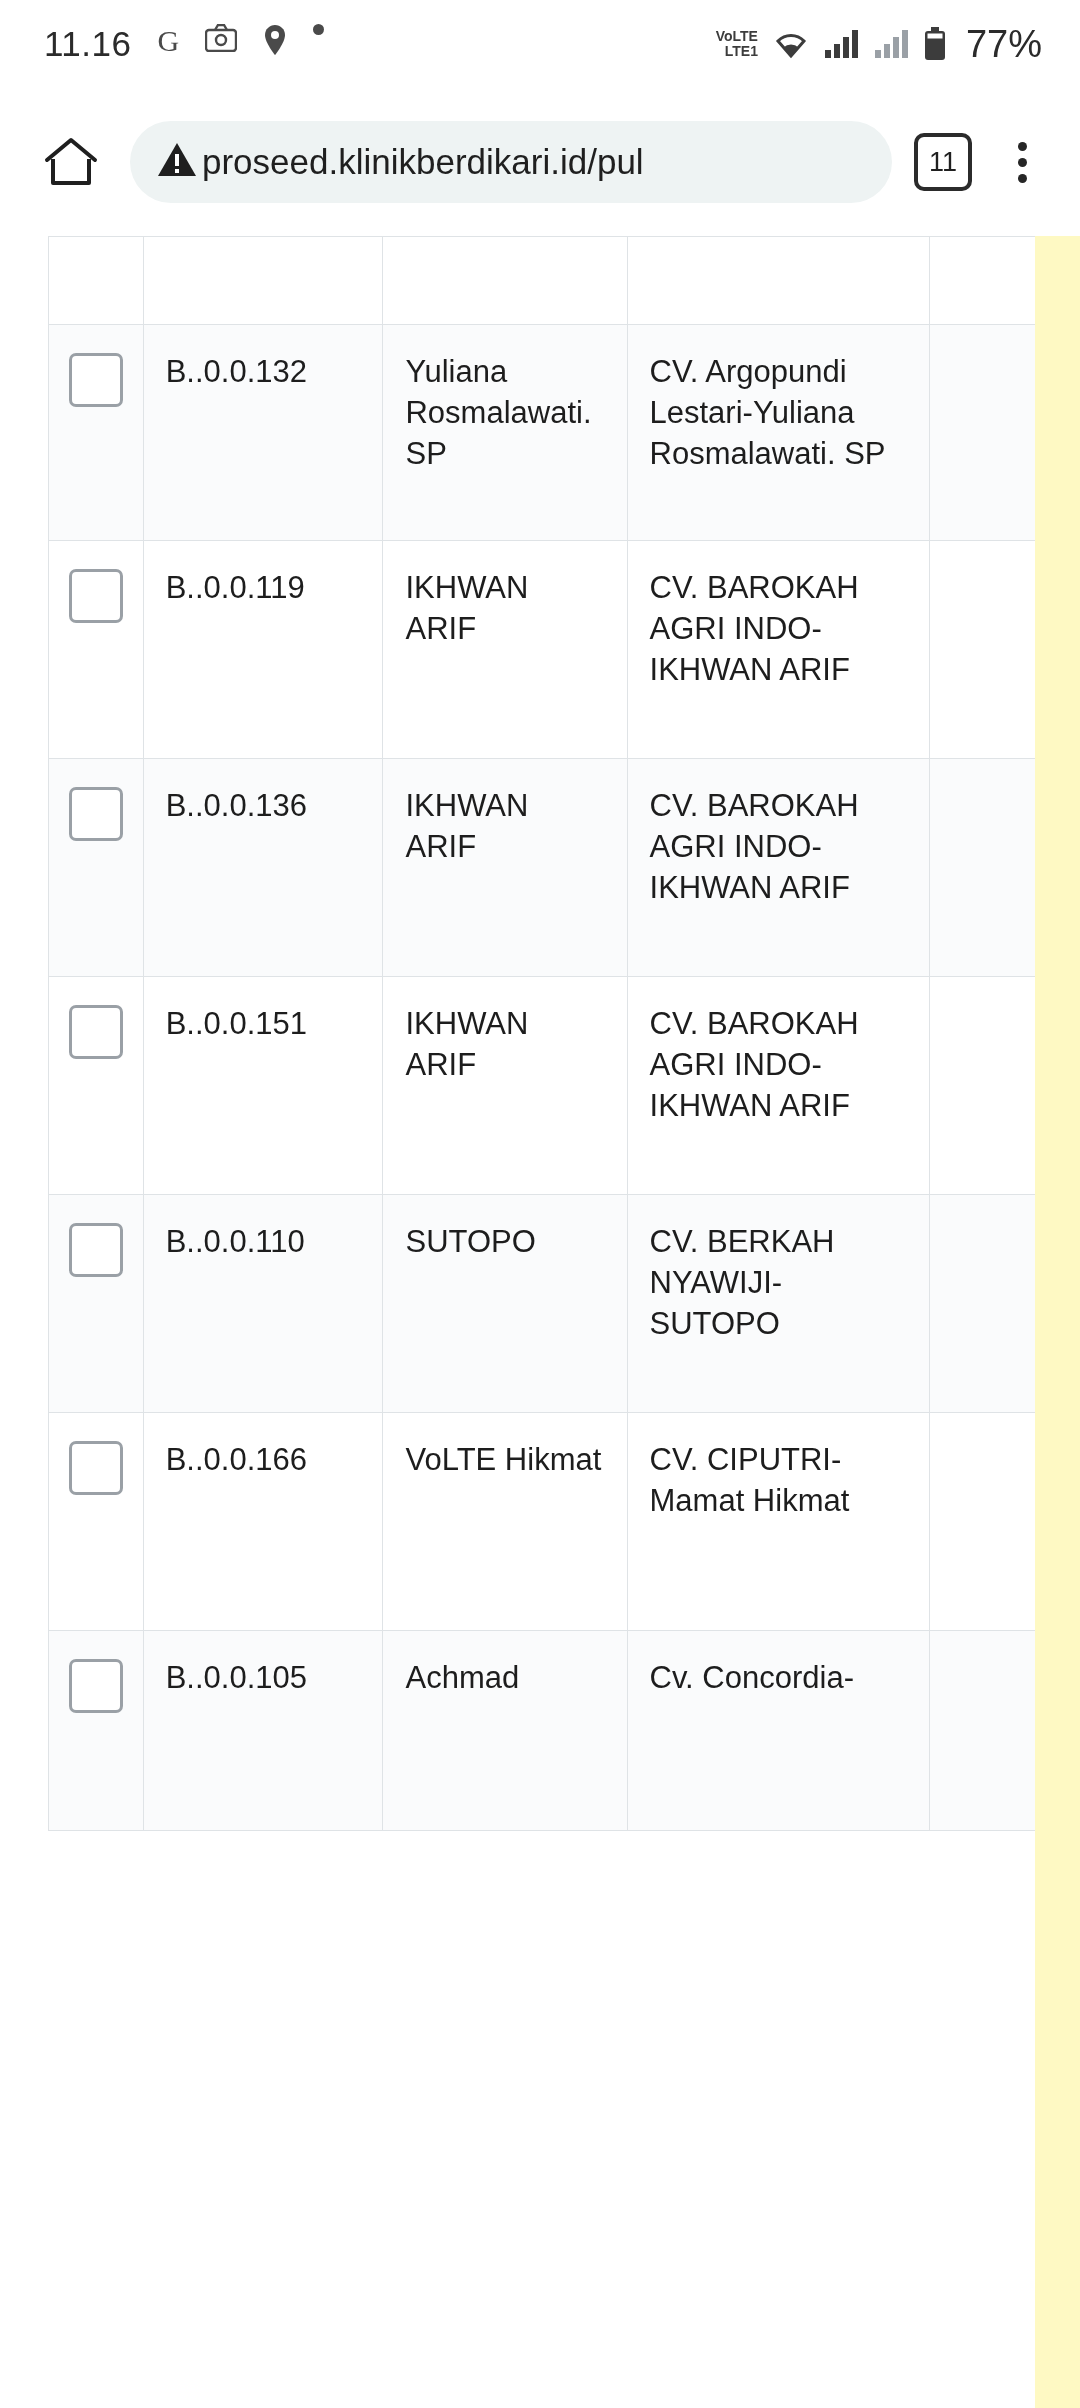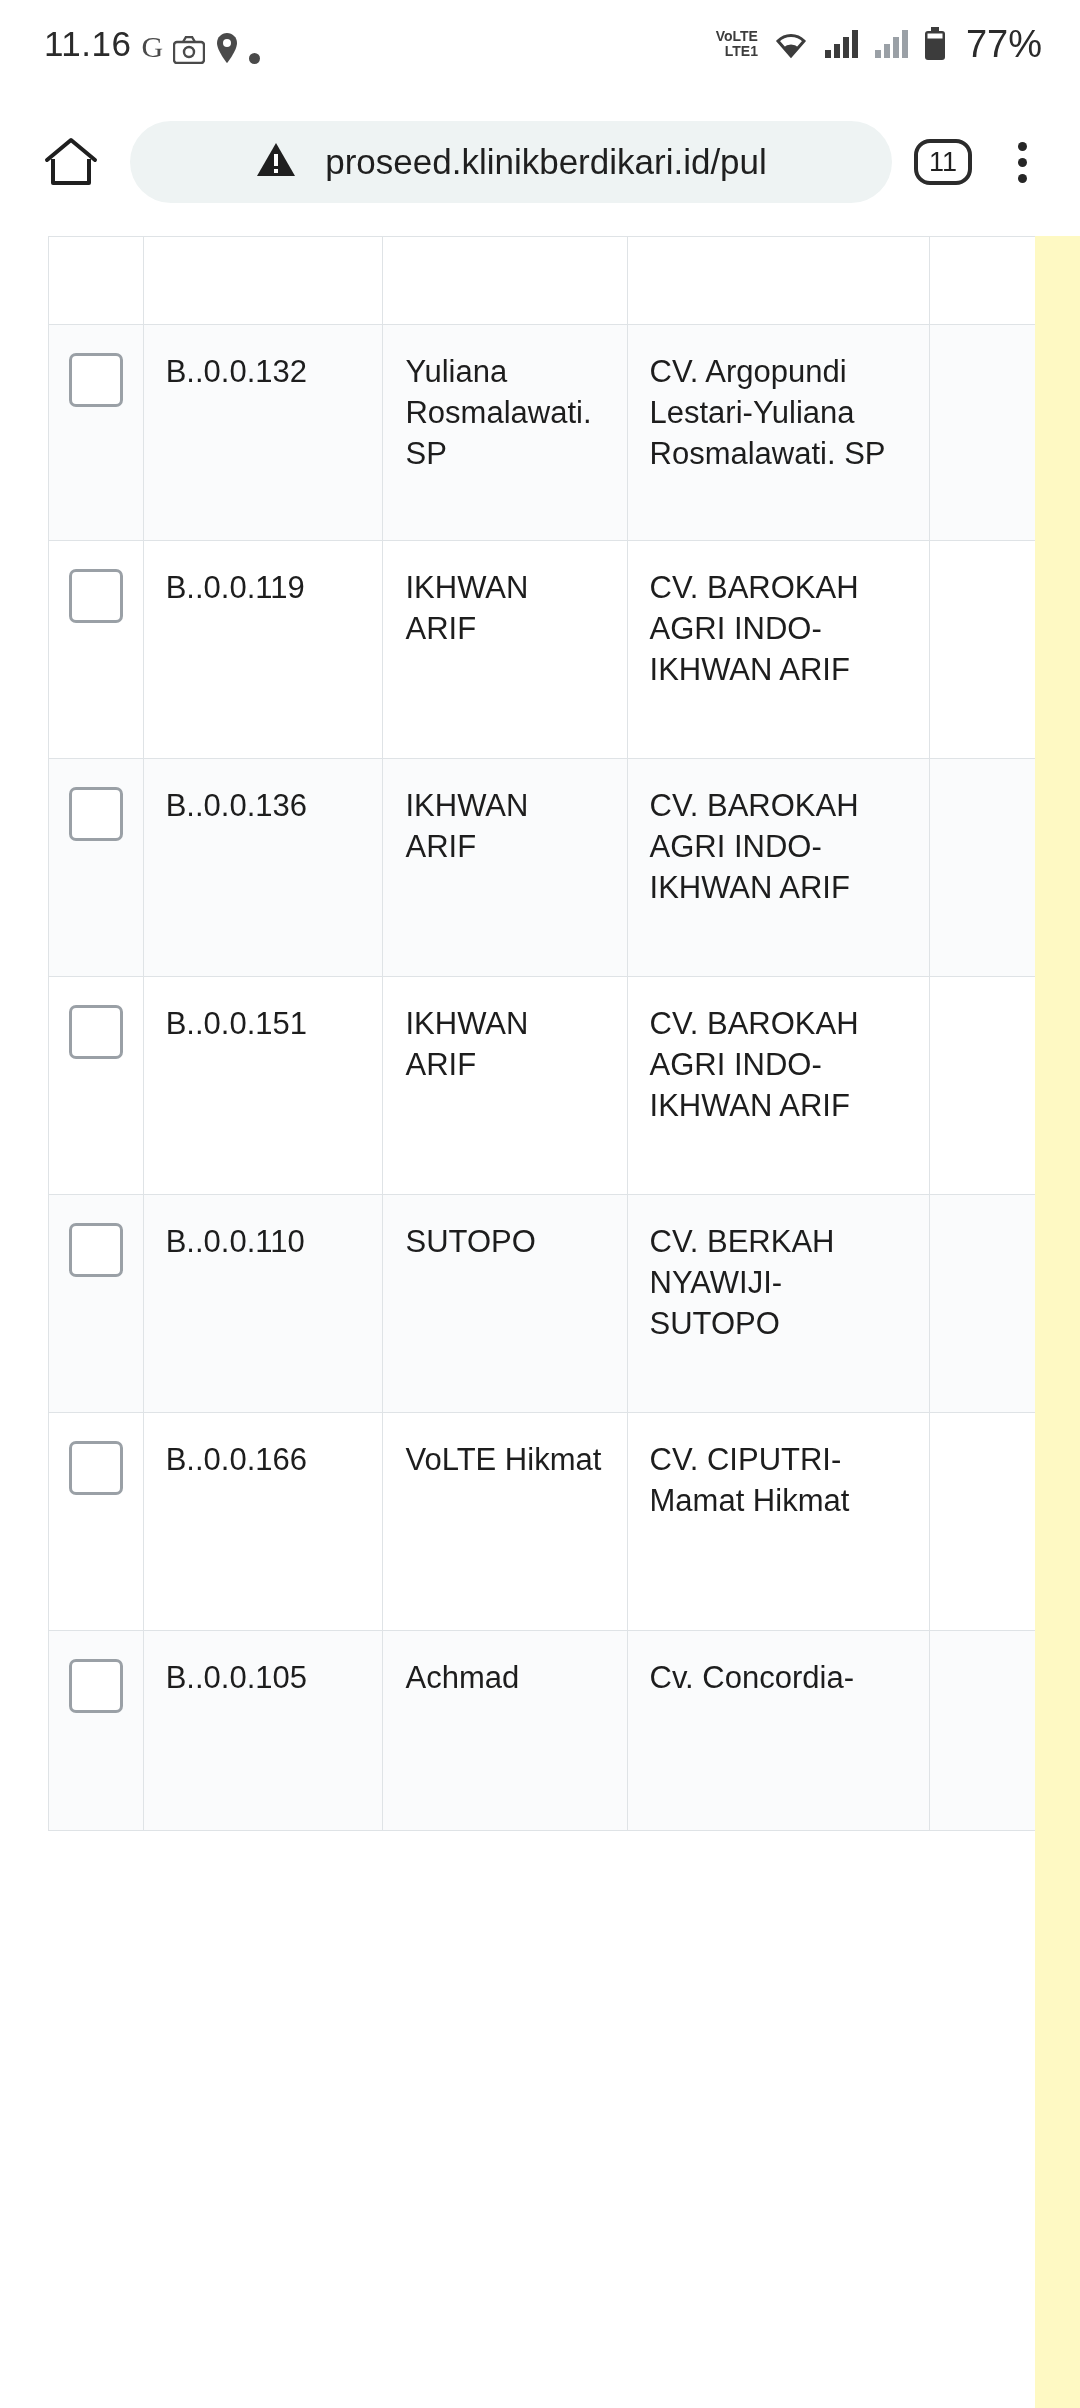--- a/index.html
+++ b/index.html
@@ -15,22 +15,22 @@
   .status-bar {
     height: 88px;
     background: #ffffff;
     display: flex;
     align-items: center;
     justify-content: space-between;
     padding: 0 38px 0 44px;
   }
   .status-left {
     display: flex;
-    align-items: flex-end;
-    gap: 10px;
+    align-items: flex-start;
+    gap: 26px;
   }
   .status-clock {
     font-size: 35px;
     color: #2b2b2b;
     letter-spacing: 0.5px;
   }
   .status-icon {
     color: #4a4a4a;
     display: inline-flex;
     align-items: center;
@@ -80,34 +80,33 @@
     flex: 0 0 auto;
   }
   .omnibox {
     flex: 1 1 auto;
     height: 82px;
     background: #eef3f3;
     border-radius: 41px;
     display: flex;
     align-items: center;
     padding: 16px 26px;
-    gap: 28px;
-    overflow: hidden;
-    justify-content: center;
+    gap: 4px;
+    overflow: hidden;
   }
   .omnibox-url {
     font-size: 35px;
     color: #1f1f1f;
     white-space: nowrap;
     overflow: hidden;
   }
   .tab-count {
-    width: 58px; height: 46px;
+    width: 58px; height: 58px;
     border: 4px solid #2b2b2b;
-    border-radius: 16px;
+    border-radius: 10px;
     display: flex; align-items: center; justify-content: center;
     font-size: 27px;
     color: #1f1f1f;
     flex: 0 0 auto;
   }
   .menu-btn {
     width: 56px; height: 74px;
     display: flex; flex-direction: column;
     align-items: center; justify-content: center;
     gap: 7px;

